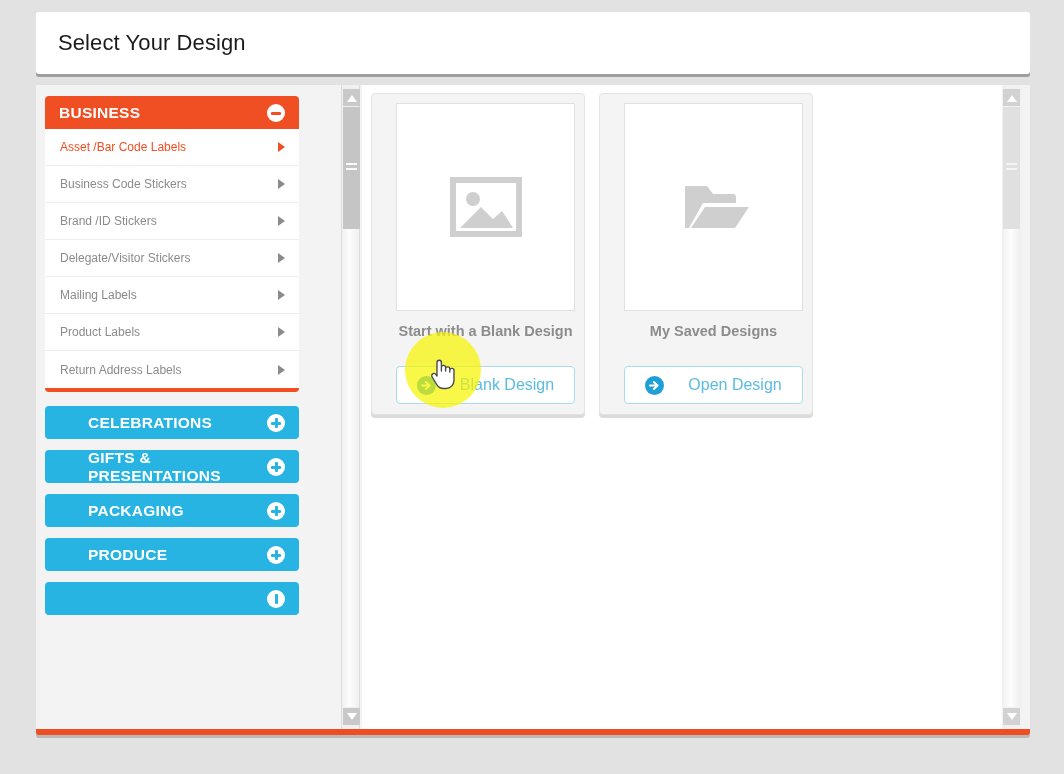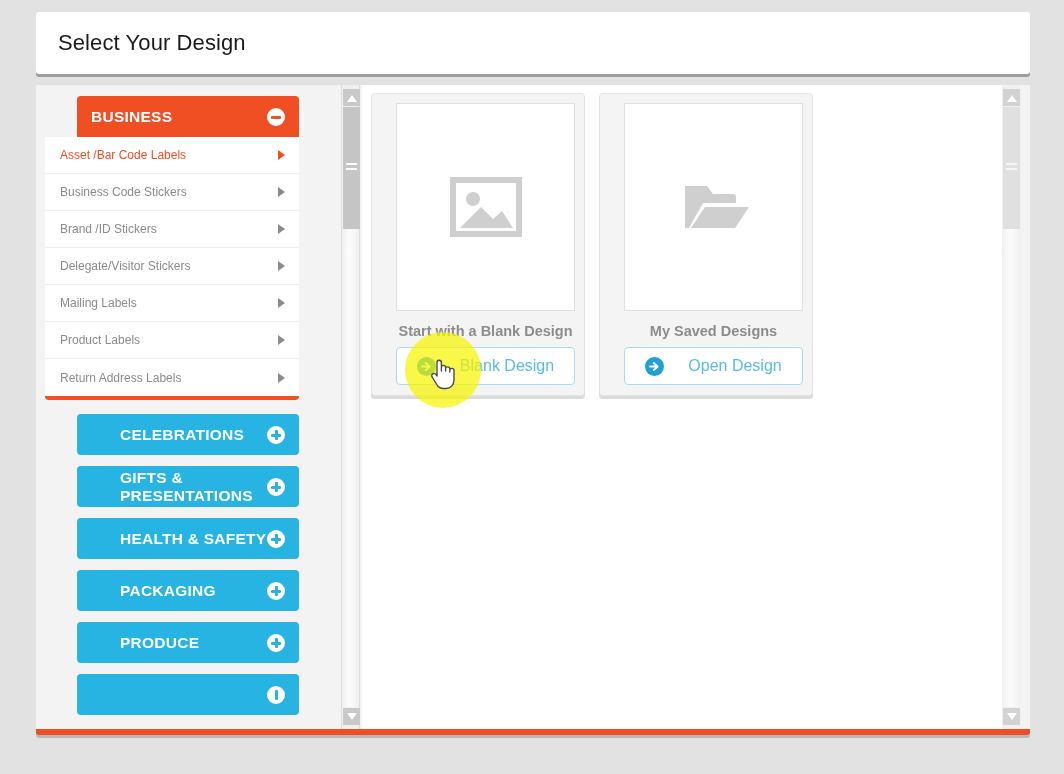--- a/index.html
+++ b/index.html
@@ -65,32 +65,31 @@
   .sidebar {
     position: absolute;
     left: 9px;
     top: 11px;
     width: 254px;
   }
 
   .cat-block { margin-bottom: 0px; }
 
   .cat-header {
-    height: 41px;
+    height: 33px;
     display: flex;
     align-items: center;
     justify-content: space-between;
     padding: 0 14px;
     color: #ffffff;
     font-weight: bold;
     font-size: 15.5px;
     letter-spacing: 0.25px;
     cursor: pointer;
     user-select: none;
-    margin-left: 32px;
   }
   .cat-header.open {
     background: #f04e23;
     border-radius: 4px 4px 0 0;
   }
   .cat-header.closed {
     background: #27b4e2;
     border-radius: 4px;
     margin-bottom: 11px;
     padding-left: 43px;
@@ -262,20 +261,21 @@
   .card-btn {
     height: 38px;
     background: #ffffff;
     border: 1px solid #a9dcef;
     border-radius: 4px;
     display: flex;
     align-items: center;
     justify-content: center;
     gap: 24px;
     cursor: pointer;
+    margin-top: 19px;
   }
   .card-btn-label {
     font-size: 16px;
     color: #5bbcdf;
   }
   .circ-arrow { flex: 0 0 auto; display:block; }
 
   
   .click-highlight {
     position: absolute;
@@ -353,29 +353,20 @@
               <span>CELEBRATIONS</span>
               <span class="cat-toggle">
                 <span class="bar-h"></span>
                 <span class="bar-v"></span>
               </span>
             </div>
           </div>
           <div class="cat-block">
             <div class="cat-header closed">
               <span>GIFTS &amp; PRESENTATIONS</span>
-              <span class="cat-toggle">
-                <span class="bar-h"></span>
-                <span class="bar-v"></span>
-              </span>
-            </div>
-          </div>
-          <div class="cat-block">
-            <div class="cat-header closed">
-              <span>HEALTH &amp; SAFETY</span>
               <span class="cat-toggle">
                 <span class="bar-h"></span>
                 <span class="bar-v"></span>
               </span>
             </div>
           </div>
           <div class="cat-block">
             <div class="cat-header closed">
               <span>PACKAGING</span>
               <span class="cat-toggle">

